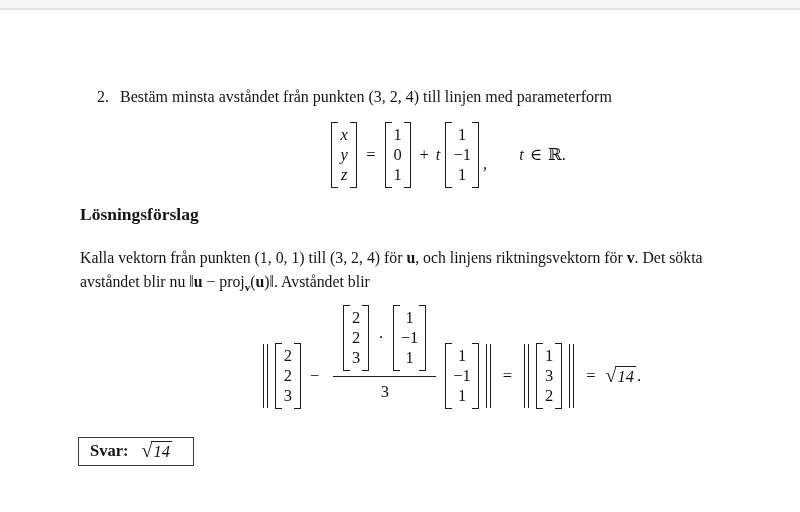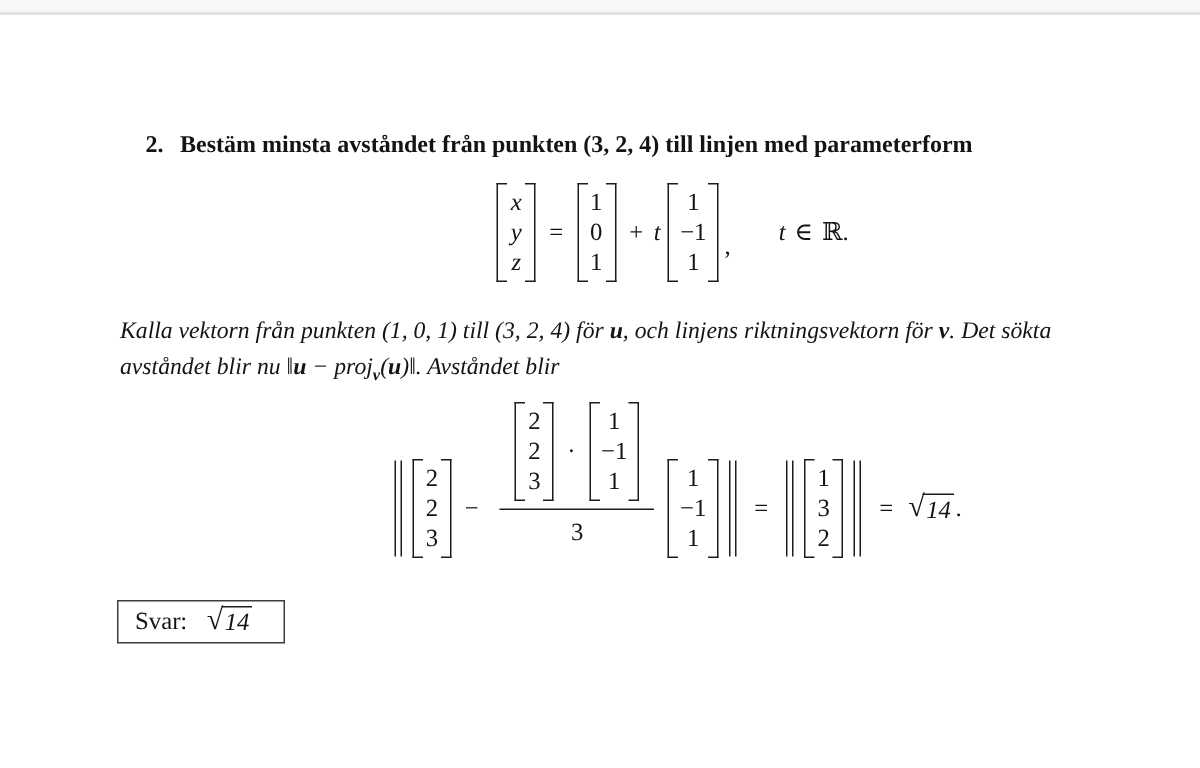--- a/index.html
+++ b/index.html
@@ -16,21 +16,20 @@
     border-bottom: 2px solid #e2e2e2;
   }
   .content { padding: 0 77px 0 80px; }
 
   
   .problem-line {
     margin-top: 78px;
     padding-left: 17px;
     font-size: 16px;
     white-space: nowrap;
-    font-weight: bold;
   }
   .problem-num { margin-right: 11px; }
 
   
   .deq {
     display: flex;
     align-items: center;
     justify-content: center;
     font-size: 16.5px;
   }
@@ -116,37 +115,36 @@
   
   .sol-heading {
     margin-top: 16px;
     font-size: 17.5px;
     font-weight: 700;
   }
   .para {
     margin-top: 21px;
     font-size: 15.8px;
     line-height: 23.5px;
-    font-style: italic;
   }
   .para .pline { white-space: nowrap; }
   .bv { font-weight: 700; }
   sub.bv { font-size: 11px; }
 
   
   .answer {
     display: inline-flex;
     align-items: center;
     margin-top: 13px;
     margin-left: -2px;
     border: 1.6px solid #3c3c3c;
     padding: 3px 21px 4px 11px;
     font-size: 16.5px;
   }
-  .ans-label { font-weight: 400; margin-right: 10px; }
+  .ans-label { font-weight: 700; margin-right: 10px; }
 </style>
 </head>
 <body>
 
 <div class="top-gap"></div>
 
 <div class="content">
 
   <div class="problem-line">
     <span class="problem-num">2.</span><span>Bestäm minsta avståndet från punkten (3, 2, 4) till linjen med parameterform</span>
@@ -170,20 +168,21 @@
       <span>1</span>
       <span>−1</span>
       <span>1</span>
     </span>
     <span class="comma">,</span>
     <span class="cond">
       <span class="itc">t</span><span class="inop">∈</span><span>ℝ.</span>
     </span>
   </div>
 
+  <div class="sol-heading">Lösningsförslag</div>
 
   <div class="para">
     <div class="pline"><span>Kalla vektorn från punkten (1, 0, 1) till (3, 2, 4) för </span><span class="bv">u</span><span>, och linjens riktningsvektorn för </span><span class="bv">v</span><span>. Det sökta</span></div>
     <div class="pline"><span>avståndet blir nu ‖</span><span class="bv">u</span><span> − proj</span><sub class="bv">v</sub><span>(</span><span class="bv">u</span><span>)‖. Avståndet blir</span></div>
   </div>
 
   <div class="deq eq2">
     <span class="norm"></span>
     <span class="vec">
       <span>2</span>

